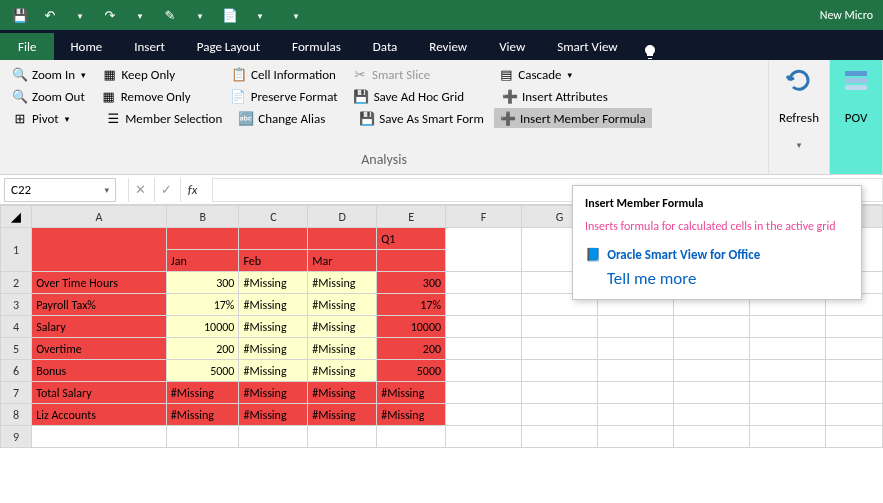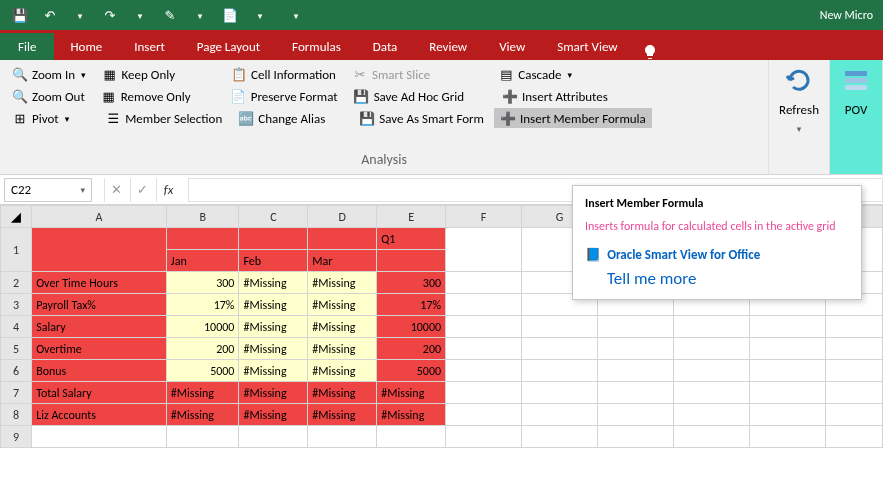--- a/index.html
+++ b/index.html
@@ -5,43 +5,43 @@
 *{margin:0;padding:0;box-sizing:border-box;font-family:"Segoe UI",Calibri,sans-serif;font-size:13px;user-select:none}
 body{background:#fff;width:883px;height:503px;overflow:hidden;position:relative}
 
 
 .titlebar{background:#217346;height:30px;display:flex;align-items:center;color:#fff;position:relative}
 .qat{display:flex;align-items:center;gap:10px;padding-left:10px}
 .qat-btn{width:20px;height:20px;display:flex;align-items:center;justify-content:center;color:#fff;cursor:pointer}
 .title-text{position:absolute;right:10px;font-size:12px;color:#fff}
 
 
-.tabs{background:#b91c1c;height:30px;display:flex;align-items:flex-end}
+.tabs{background:#0f172a;height:30px;display:flex;align-items:flex-end}
 .tab{padding:6px 16px;color:#fff;font-size:13px;cursor:pointer}
 .tab.active{background:#fff;color:#217346}
 .tab.file{background:#217346;padding:6px 18px}
 .tell-me{display:flex;align-items:center;padding:0 8px;color:#fff}
 
 
 .ribbon{background:#f1f1f1;height:115px;border-bottom:1px solid #d4d4d4;display:flex;position:relative}
 .ribbon-group{padding:4px 6px;border-right:1px solid #e0e0e0;display:flex;flex-direction:column}
 .group-rows{display:flex;flex-direction:column;gap:2px}
 .group-row{display:flex;gap:4px}
 .rbtn{display:flex;align-items:center;gap:4px;padding:2px 6px;cursor:pointer;white-space:nowrap;font-size:12px}
 .rbtn.highlighted{background:#c5c5c5}
 .ricon{width:16px;height:16px;display:inline-flex;align-items:center;justify-content:center}
 .group-label{margin-top:auto;text-align:center;font-size:14px;color:#666;padding:2px 0}
-.big-btn{display:flex;flex-direction:column;align-items:center;justify-content:center;padding:4px 10px;cursor:pointer;gap:6px}
+.big-btn{display:flex;flex-direction:column;align-items:center;justify-content:center;padding:4px 10px;cursor:pointer;gap:14px}
 .big-btn .big-icon{width:32px;height:32px;display:flex;align-items:center;justify-content:center}
 .big-btn .caret{font-size:9px;color:#666}
 .pov-group{background:#5eead4}
 
 
 .formula-bar{height:30px;border-bottom:1px solid #d4d4d4;display:flex;align-items:center}
-.namebox{width:88px;height:24px;border:1px solid #ccc;margin:0 4px;padding:2px 6px;font-size:12px;display:flex;align-items:center;justify-content:space-between}
+.namebox{width:112px;height:24px;border:1px solid #ccc;margin:0 4px;padding:2px 6px;font-size:12px;display:flex;align-items:center;justify-content:space-between}
 .fb-btns{display:flex;gap:2px;color:#999;padding:0 8px}
 .fb-btn{width:24px;height:24px;display:flex;align-items:center;justify-content:center;border-left:1px solid #e0e0e0}
 .fb-input{flex:1;height:24px;border:1px solid #e0e0e0;padding:2px 4px}
 
 
 .grid-container{position:relative}
 .grid{border-collapse:collapse;table-layout:fixed}
 .grid th,.grid td{border:1px solid #d4d4d4;height:22px;font-size:12px;padding:0 4px}
 .col-corner{width:32px;background:#e6e6e6}
 .col-head{background:#e6e6e6;text-align:center;font-weight:normal;color:#333}

